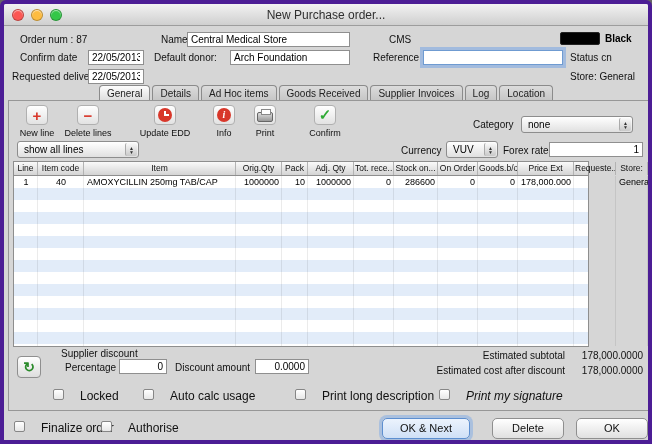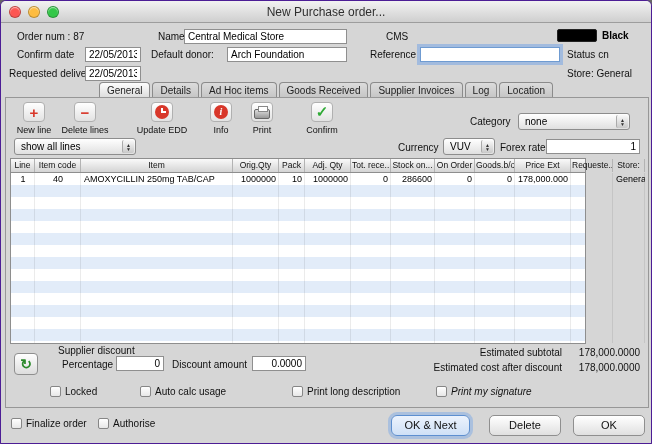--- a/index.html
+++ b/index.html
@@ -1,20 +1,20 @@
 <!DOCTYPE html>
 <html><head>
 <meta charset="utf-8">
 <style>
   * { margin:0; padding:0; box-sizing:border-box; }
   html,body { width:652px; height:444px; }
   body { font-family:"Liberation Sans", sans-serif; background:#666; }
 
   .window { position:relative; width:652px; height:444px; background:#d6d6d6;
-            border:1px solid #4c1d95; border-radius:6px 6px 0 0; overflow:hidden; }
+            border:4px solid #4c1d95; border-radius:6px 6px 0 0; overflow:hidden; }
 
   
   .titlebar { height:22px; background:linear-gradient(#f2f2f2,#cfcfcf);
               border-bottom:1px solid #9d9d9d; position:relative;
               display:flex; align-items:center; justify-content:center; }
   .titlebar .title { font-size:12px; color:#2f2f2f; }
   .traffic { position:absolute; left:8px; top:5px; display:flex; gap:7px; }
   .tl { width:12px; height:12px; border-radius:50%; border:1px solid rgba(0,0,0,.25);
         box-shadow:inset 0 1px 1px rgba(255,255,255,.6); }
   .tl.red { background:#fc5753; } .tl.yellow { background:#fdbc40; } .tl.green { background:#33c748; }
@@ -85,21 +85,21 @@
   .c-center { text-align:center; } .c-right { text-align:right; } .c-left { text-align:left; }
 
   
   .refresh-btn { position:absolute; left:8px; top:255px; width:24px; height:22px;
                  border:1px solid #8f8f8f; border-radius:4px; background:linear-gradient(#fff,#ddd);
                  color:#2a8a2a; font-size:14px; font-weight:bold; text-align:center; line-height:20px; }
   .totals { position:absolute; right:8px; top:249px; font-size:10px; color:#111; }
   .trow { display:flex; justify-content:flex-end; margin-bottom:4px; }
   .trow .tv { width:78px; text-align:right; }
 
-  .cb { position:absolute; display:inline-flex; align-items:center; gap:4px; font-size:10px; color:#111; white-space:nowrap; }
+  .cb { position:absolute; display:inline-flex; gap:16px; font-size:12px; color:#111; white-space:nowrap; }
   .cbbox { width:11px; height:11px; border:1px solid #868686; border-radius:2px;
            background:linear-gradient(#ffffff,#e7e7e7); flex:0 0 auto; }
 
   
   .btn { position:absolute; height:21px; border:1px solid #8f8f8f; border-radius:5px;
          background:linear-gradient(#ffffff,#e0e0e0); font-size:11px; color:#111;
          text-align:center; line-height:19px; }
   .btn.primary { border-color:#5d8fd0; background:linear-gradient(#ecf3fd,#cfe0f6);
                  box-shadow:0 0 0 3px rgba(125,170,230,.5); }
 </style>
@@ -311,17 +311,17 @@
   </div>
 
   <div class="cb" style="left:10px; top:417px;">
     <span class="cbbox"></span>
     <span>Finalize order</span>
   </div>
   <div class="cb" style="left:97px; top:417px;">
     <span class="cbbox"></span>
     <span>Authorise</span>
   </div>
-  <div class="btn primary" style="left:390px; top:414px; width:79px;border-radius:6px;">OK &amp; Next</div>
+  <div class="btn primary" style="left:378px; top:414px; width:88px;">OK &amp; Next</div>
   <div class="btn" style="left:488px; top:414px; width:72px;">Delete</div>
   <div class="btn" style="left:572px; top:414px; width:72px;">OK</div>
 
 </div>
 
 </body></html>

